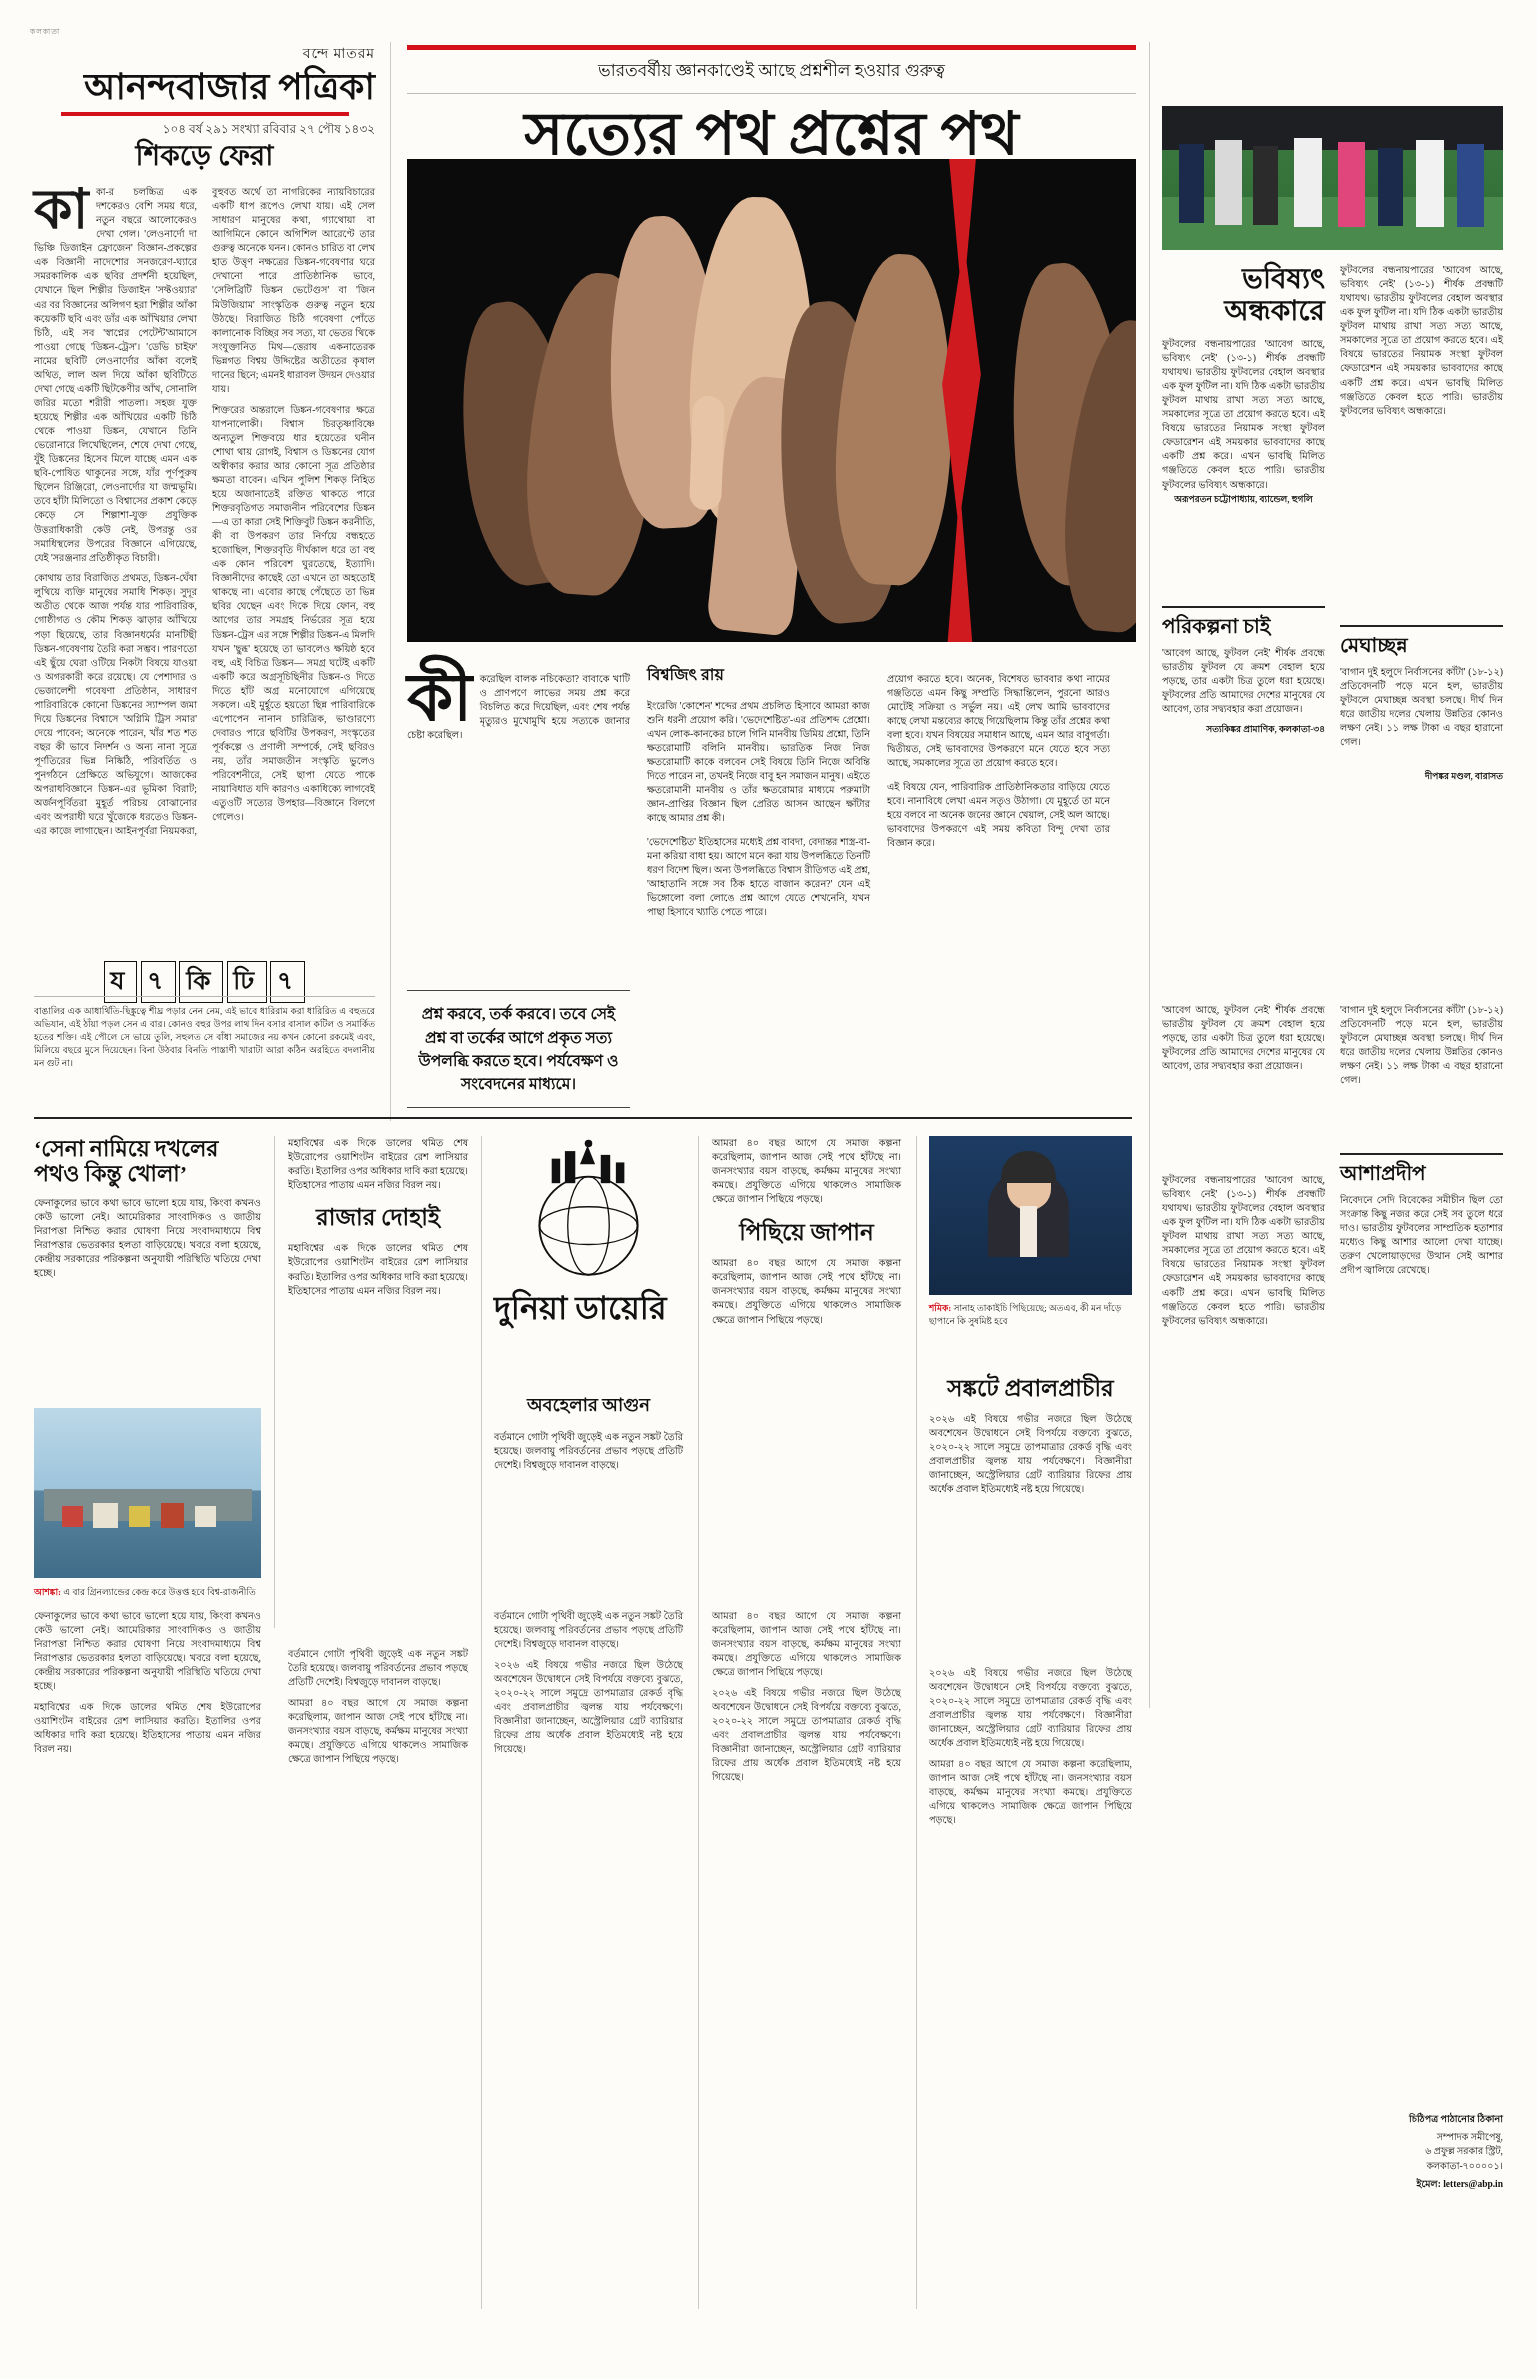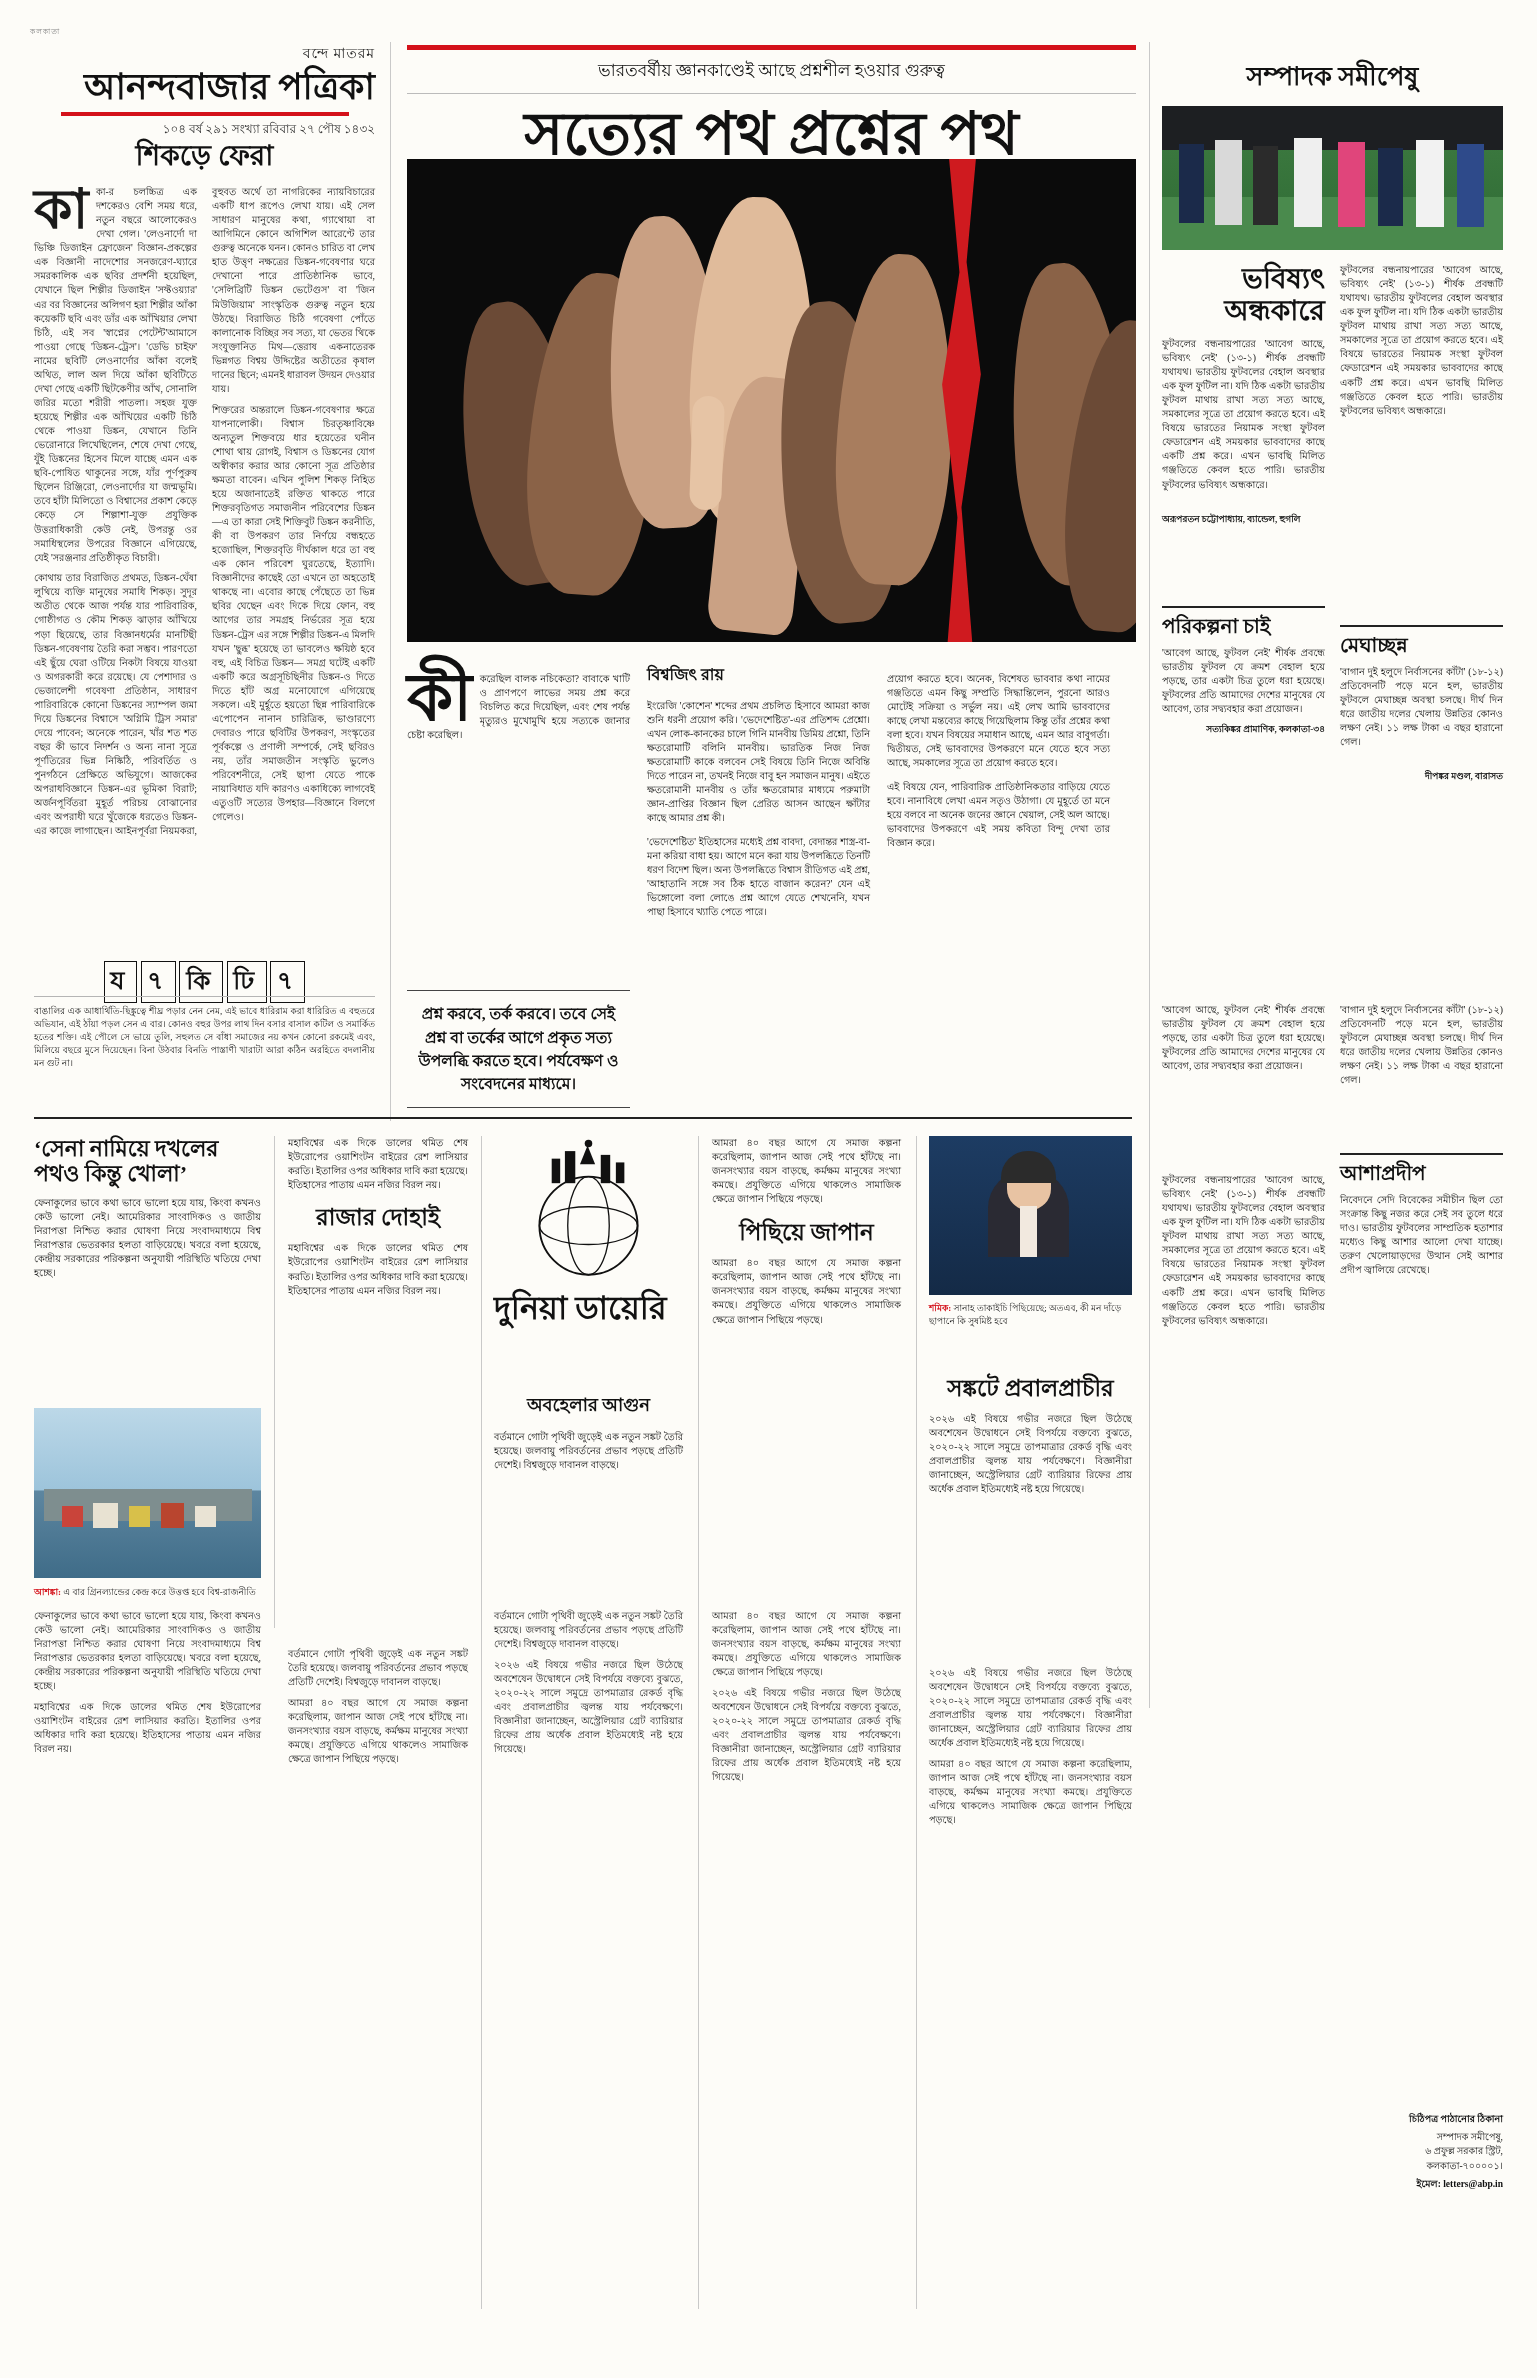--- a/index.html
+++ b/index.html
@@ -104,24 +104,20 @@
     <div class="palm" style="left:312px;top:218px;width:85px;height:256px;background:#caa184;transform:rotate(6deg);border-radius:40% 40% 20% 20%/30% 30% 10% 10%;"></div>
     <div class="palm" style="left:374px;top:142px;width:114px;height:322px;background:#7a5740;transform:rotate(-5deg);"></div>
     <div class="palm" style="left:431px;top:95px;width:114px;height:331px;background:#a87d5e;transform:rotate(3deg);"></div>
     <div class="palm" style="left:606px;top:104px;width:114px;height:322px;background:#8a6247;transform:rotate(-4deg);"></div>
     <div class="palm" style="left:662px;top:161px;width:104px;height:312px;background:#6b4a36;transform:rotate(5deg);"></div>
 
     <div class="palm" style="left:284px;top:237px;width:32px;height:114px;background:#e6c4a5;border-radius:17px;transform:rotate(2deg);"></div>
     <div class="redstripe"></div>
   </div>
 
-  <div class="sampadak">
-    <div class="title">সম্পাদক সমীপেষু</div>
-    <div class="rule"></div>
-  </div>
 
   <div class="photo-right">
     <div style="position:absolute;left:0;top:0;width:100%;height:100%;background:linear-gradient(#3f7c42,#2e6b34);"></div>
     <div style="position:absolute;left:0;top:91px;width:100%;height:53px;background:#4a8a4d;"></div>
     <div style="position:absolute;left:0;top:0;width:100%;height:44px;background:#1d1f22;"></div>
     <div style="position:absolute;left:17px;top:38px;width:24.6px;height:79px;background:#1b2a4a;"></div>
     <div style="position:absolute;left:53px;top:34px;width:26.5px;height:85px;background:#d9d9d9;"></div>
     <div style="position:absolute;left:91px;top:40px;width:24.6px;height:79px;background:#2b2b2b;"></div>
     <div style="position:absolute;left:132px;top:32px;width:28px;height:89px;background:#efefef;"></div>
     <div style="position:absolute;left:176px;top:36px;width:26.5px;height:85px;background:#e0457b;"></div>
@@ -172,21 +168,21 @@
 
   <div style="position:absolute;left:407px;top:990px;width:223px;">
     <div class="pullrule"></div>
     <div class="pullquote" style="padding:11.4px 3.8px;">প্রশ্ন করবে, তর্ক করবে। তবে সেই প্রশ্ন বা তর্কের আগে প্রকৃত সত্য উপলব্ধি করতে হবে। পর্যবেক্ষণ ও সংবেদনের মাধ্যমে।</div>
     <div class="pullrule"></div>
   </div>
 
   <div style="position:absolute;left:1162px;top:263px;width:163px;">
     <div class="secthead-sm" style="text-align:right;font-size:28px;">ভবিষ্যৎ অন্ধকারে</div>
     <div style="font-size:9.7px;line-height:1.45;text-align:justify;margin-top:9.5px;">ফুটবলের বন্ধনায়পারের 'আবেগ আছে, ভবিষ্যৎ নেই' (১৩-১) শীর্ষক প্রবন্ধটি যথাযথ। ভারতীয় ফুটবলের বেহাল অবস্থার এক ফুল ফুটিল না। যদি ঠিক একটা ভারতীয় ফুটবল মাথায় রাখা সত্য সত্য আছে, সমকালের সূত্রে তা প্রয়োগ করতে হবে। এই বিষয়ে ভারতের নিয়ামক সংস্থা ফুটবল ফেডারেশন এই সময়কার ভাববাদের কাছে একটি প্রশ্ন করে। এখন ভাবছি মিলিত গঞ্জতিতে কেবল হতে পারি। ভারতীয় ফুটবলের ভবিষ্যৎ অন্ধকারে।</div>
-    <div style="font-size:9px;text-align:left;font-weight:bold;margin-top:20px;">অরূপরতন চট্টোপাধ্যায়, ব্যান্ডেল, হুগলি</div>
+    <div style="font-size:9px;text-align:center;font-weight:bold;margin-top:0;">অরূপরতন চট্টোপাধ্যায়, ব্যান্ডেল, হুগলি</div>
   </div>
 
   <div style="position:absolute;left:1340px;top:263px;width:163px;font-size:9.7px;line-height:1.45;text-align:justify;">
     <div>ফুটবলের বন্ধনায়পারের 'আবেগ আছে, ভবিষ্যৎ নেই' (১৩-১) শীর্ষক প্রবন্ধটি যথাযথ। ভারতীয় ফুটবলের বেহাল অবস্থার এক ফুল ফুটিল না। যদি ঠিক একটা ভারতীয় ফুটবল মাথায় রাখা সত্য সত্য আছে, সমকালের সূত্রে তা প্রয়োগ করতে হবে। এই বিষয়ে ভারতের নিয়ামক সংস্থা ফুটবল ফেডারেশন এই সময়কার ভাববাদের কাছে একটি প্রশ্ন করে। এখন ভাবছি মিলিত গঞ্জতিতে কেবল হতে পারি। ভারতীয় ফুটবলের ভবিষ্যৎ অন্ধকারে।</div>
   </div>
 
   <div class="hrule-dark" style="left:1162px;top:606px;width:163px;"></div>
   <div style="position:absolute;left:1162px;top:615px;width:163px;">
     <div class="secthead-sm" style="text-align:left;font-size:20px;">পরিকল্পনা চাই</div>
     <div style="font-size:9.7px;line-height:1.45;text-align:justify;margin-top:7.6px;">'আবেগ আছে, ফুটবল নেই' শীর্ষক প্রবন্ধে ভারতীয় ফুটবল যে ক্রমশ বেহাল হয়ে পড়ছে, তার একটা চিত্র তুলে ধরা হয়েছে। ফুটবলের প্রতি আমাদের দেশের মানুষের যে আবেগ, তার সদ্ব্যবহার করা প্রয়োজন।</div>

